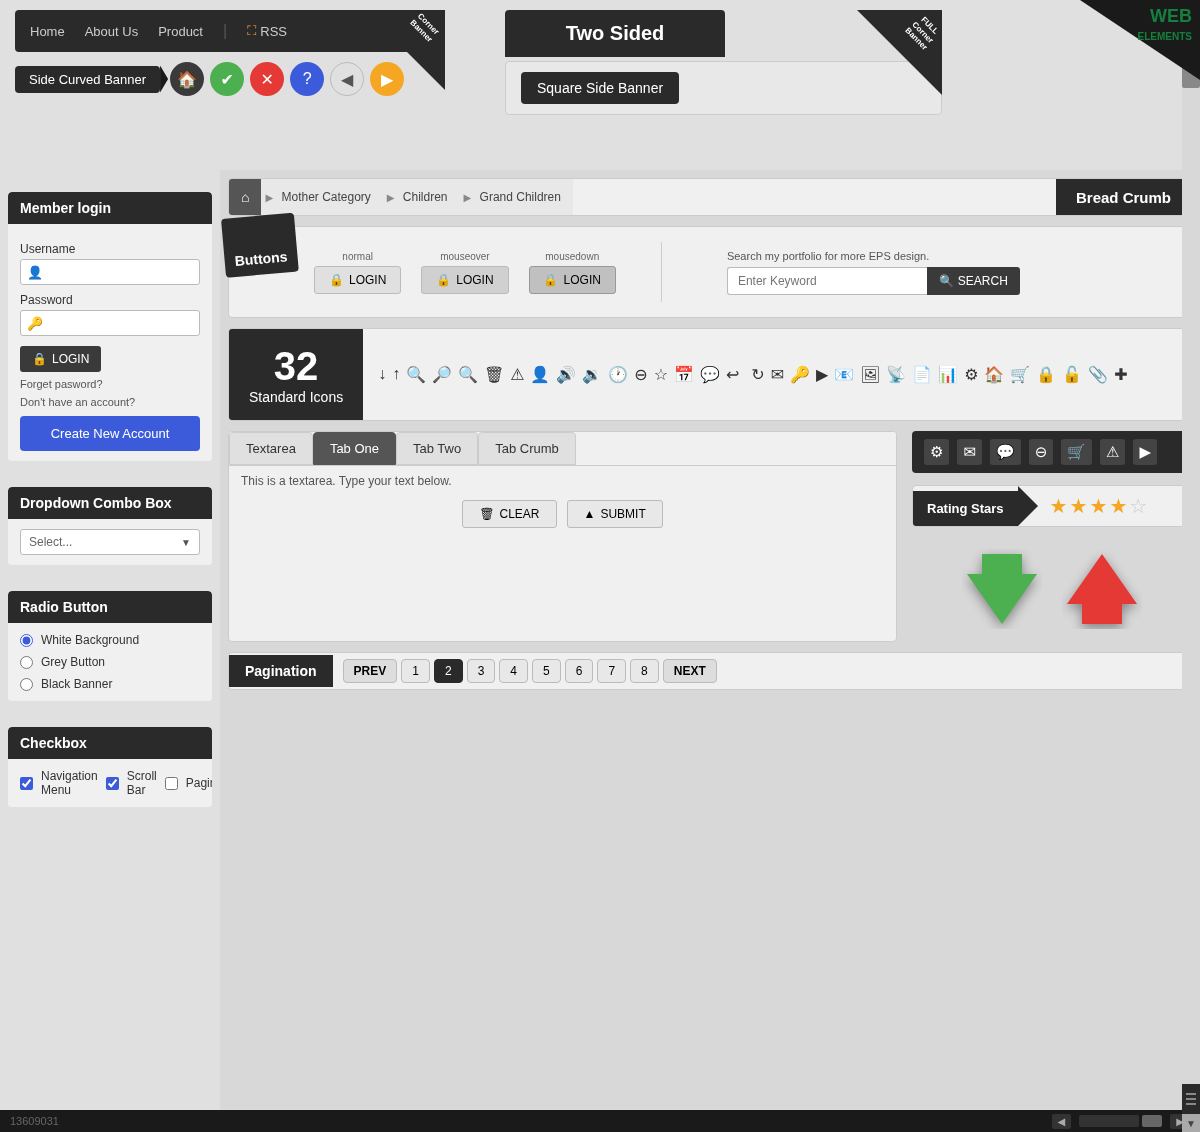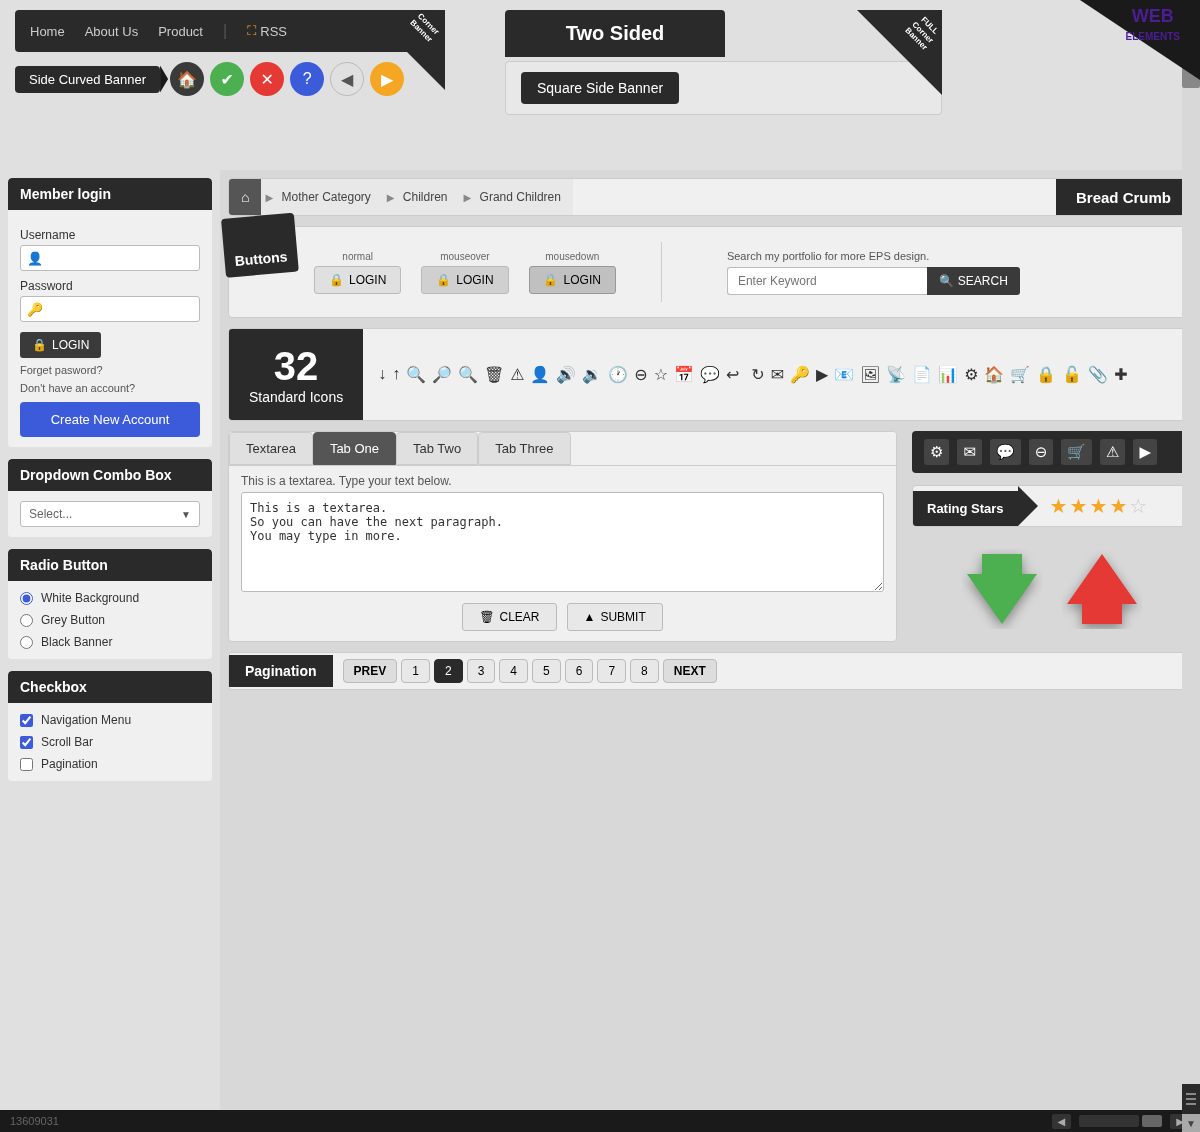--- a/index.html
+++ b/index.html
@@ -171,20 +171,21 @@
       padding: 8px;
       display: flex;
       flex-direction: column;
       gap: 12px;
     }
 
     .sidebar-section {
       background: #e8e8e8;
       border-radius: 4px;
       overflow: hidden;
+      margin-top: 14px;
     }
     .sidebar-section-header {
       background: #2a2a2a;
       color: white;
       padding: 8px 12px;
       font-size: 14px;
       font-weight: bold;
       border-radius: 4px 4px 0 0;
     }
     .sidebar-section-body {
@@ -286,21 +287,21 @@
       font-size: 12px;
       color: #333;
     }
     .radio-item input[type="radio"] {
       accent-color: #3b5bdb;
     }
 
     
     .checkbox-group {
       display: flex;
-      flex-direction: column;
+      flex-direction: row;
       gap: 8px;
     }
     .checkbox-item {
       display: flex;
       align-items: center;
       gap: 8px;
       font-size: 12px;
       color: #333;
     }
     .checkbox-item input[type="checkbox"] {
@@ -743,21 +744,21 @@
       cursor: pointer;
     }
   </style>
 </head>
 <body>
 
 <div class="main-wrapper">
 
   <div class="web-elements-corner">
   </div>
-  <div style="position:absolute;top:5px;right:20px;color:#4c1d95;font-size:13px;font-weight:bold;text-align:center;line-height:1.3;z-index:21;">
+  <div style="position:absolute;top:5px;right:8px;color:#15803d;font-size:13px;font-weight:bold;text-align:right;line-height:1.3;z-index:21;">
     <span style="font-size:18px;font-weight:900;">WEB</span><br>
     <span style="font-size:10px;">ELEMENTS</span>
   </div>
 
   <div class="top-section">
 
     <div class="nav-block">
 
       <div style="position:absolute;top:0;right:0;z-index:10;">
         <div style="width:80px;height:80px;background:#2a2a2a;clip-path:polygon(100% 0,100% 100%,0 0);"></div>
@@ -971,26 +972,23 @@
         </div>
       </div>
 
       <div class="bottom-section">
 
         <div class="textarea-tabs-block">
           <div class="tabs-row">
             <div class="tab inactive">Textarea</div>
             <div class="tab active">Tab One</div>
             <div class="tab inactive">Tab Two</div>
-            <div class="tab inactive">Tab Three</div>
+            <div class="tab inactive">Tab Crumb</div>
           </div>
           <div class="textarea-label-row">This is a textarea. Type your text below.</div>
-          <textarea class="textarea-box" style="">This is a textarea.
-So you can have the next paragraph.
-You may type in more.</textarea>
           <div class="textarea-btns">
             <button class="clear-btn">
               <span>🗑</span>
               <span>CLEAR</span>
             </button>
             <button class="submit-btn">
               <span>▲</span>
               <span>SUBMIT</span>
             </button>
           </div>

